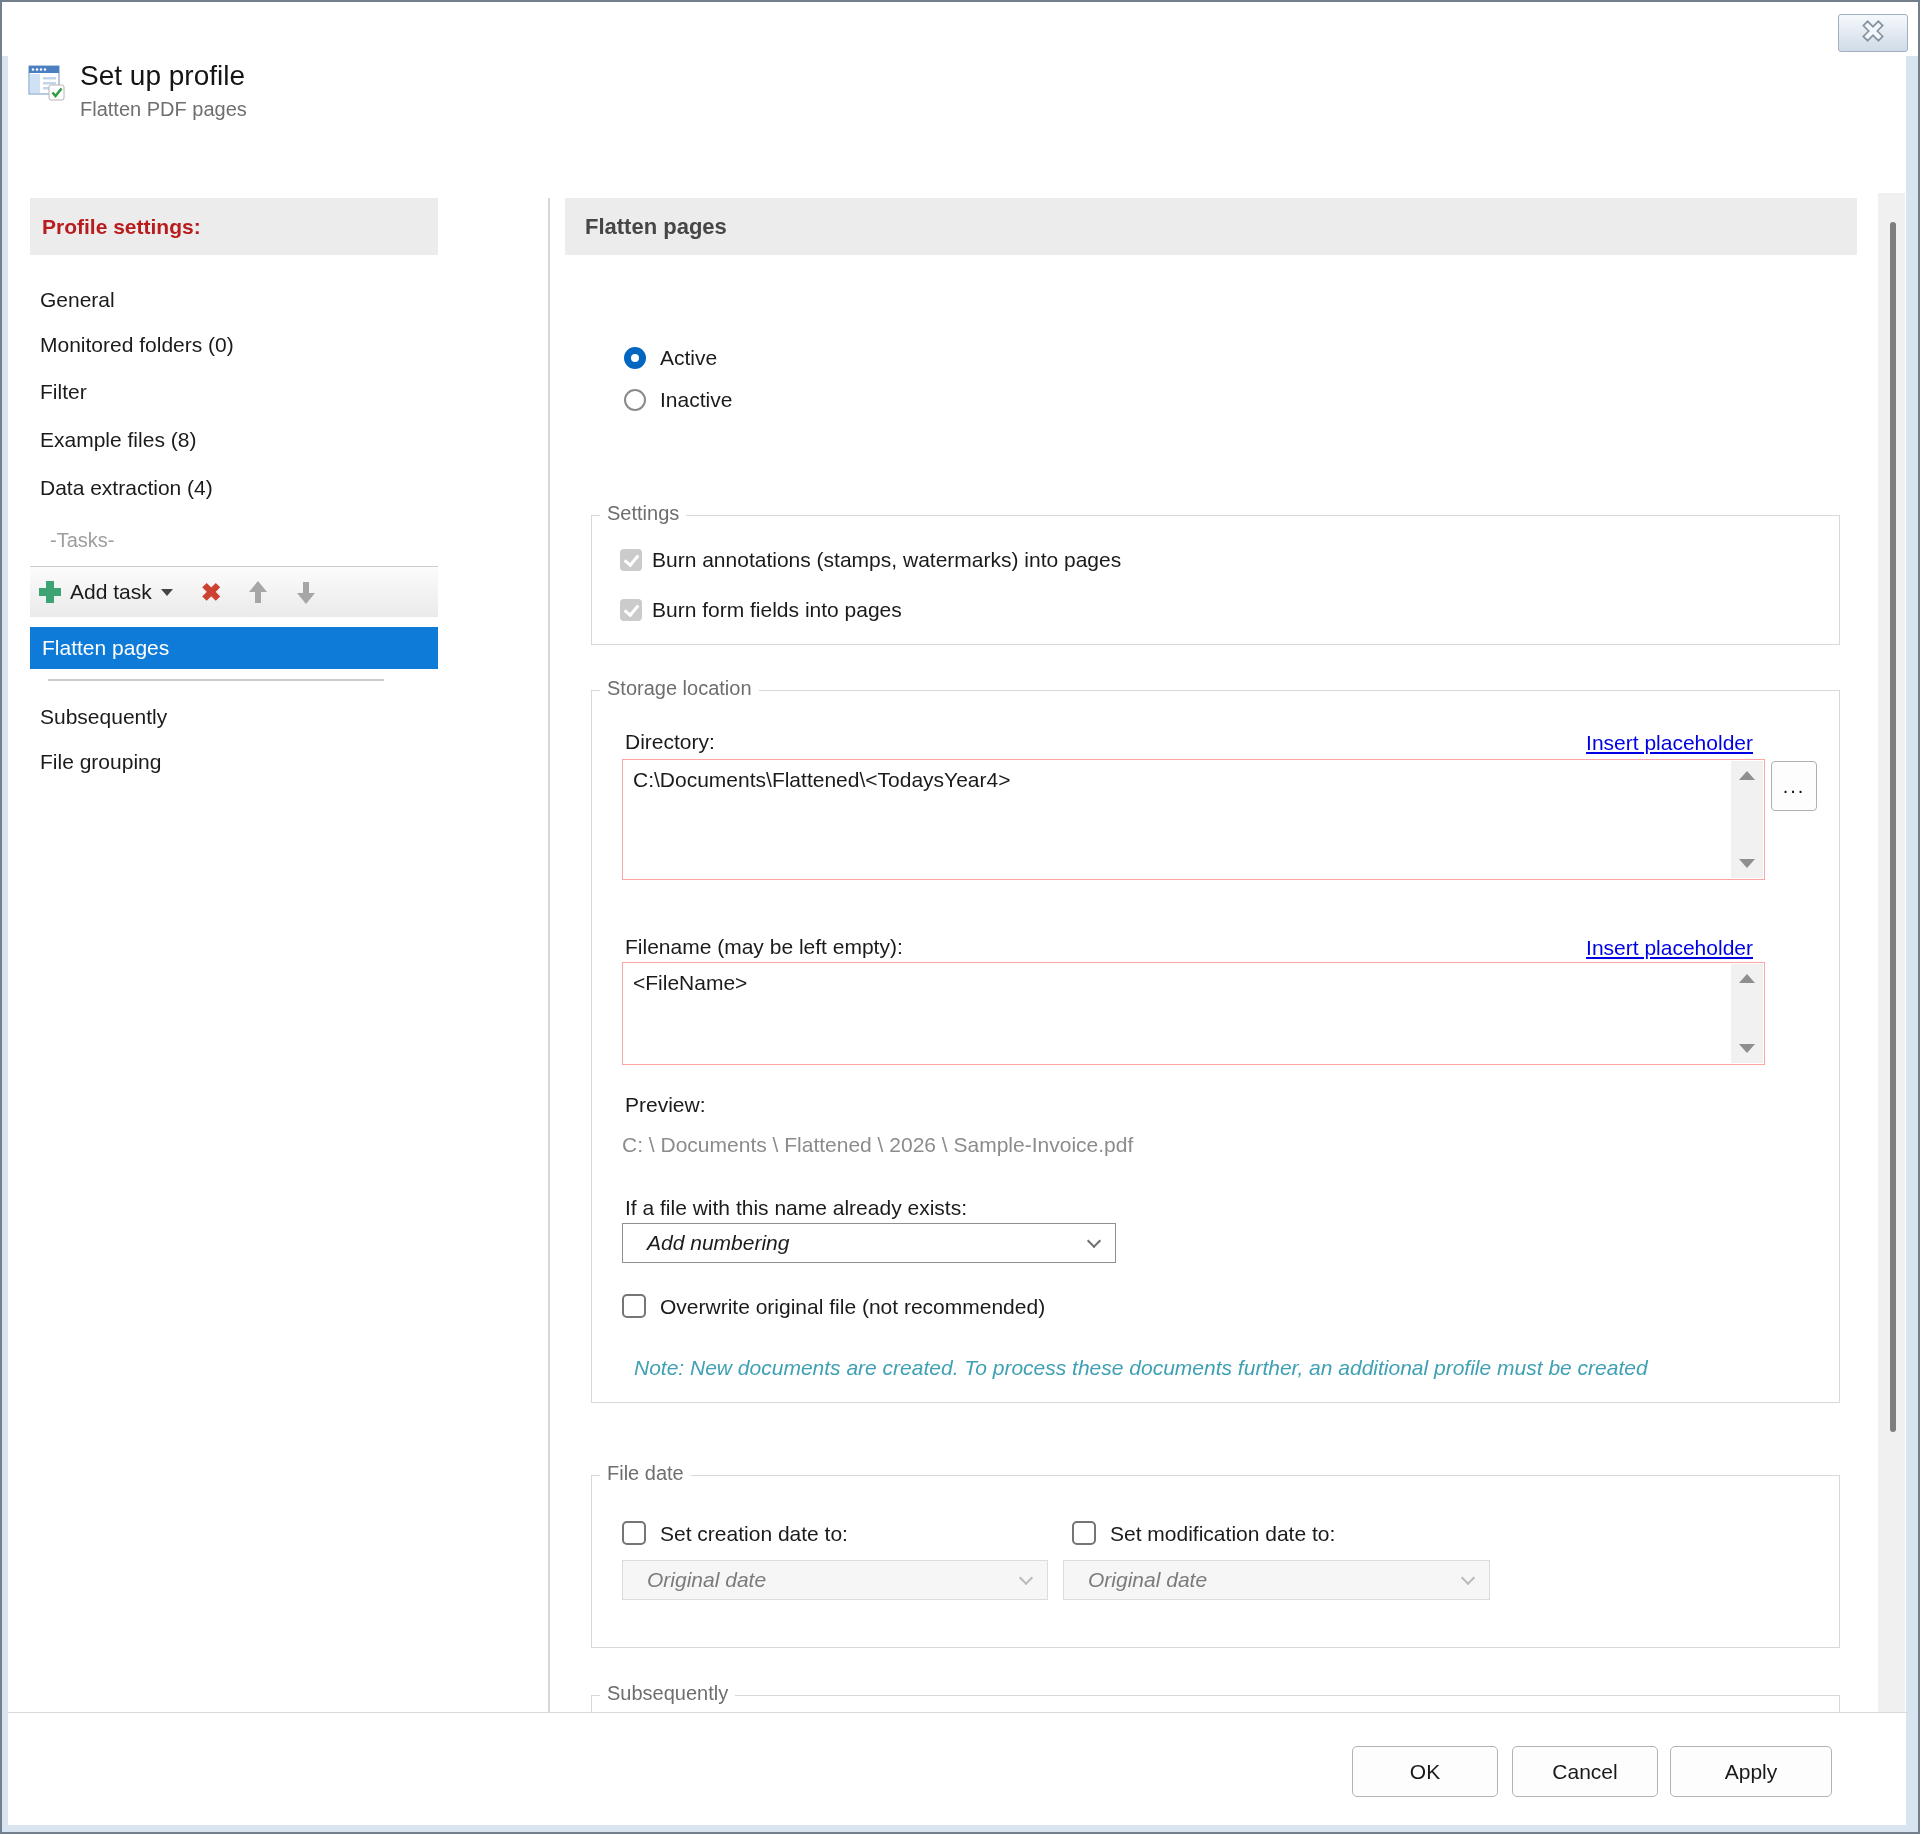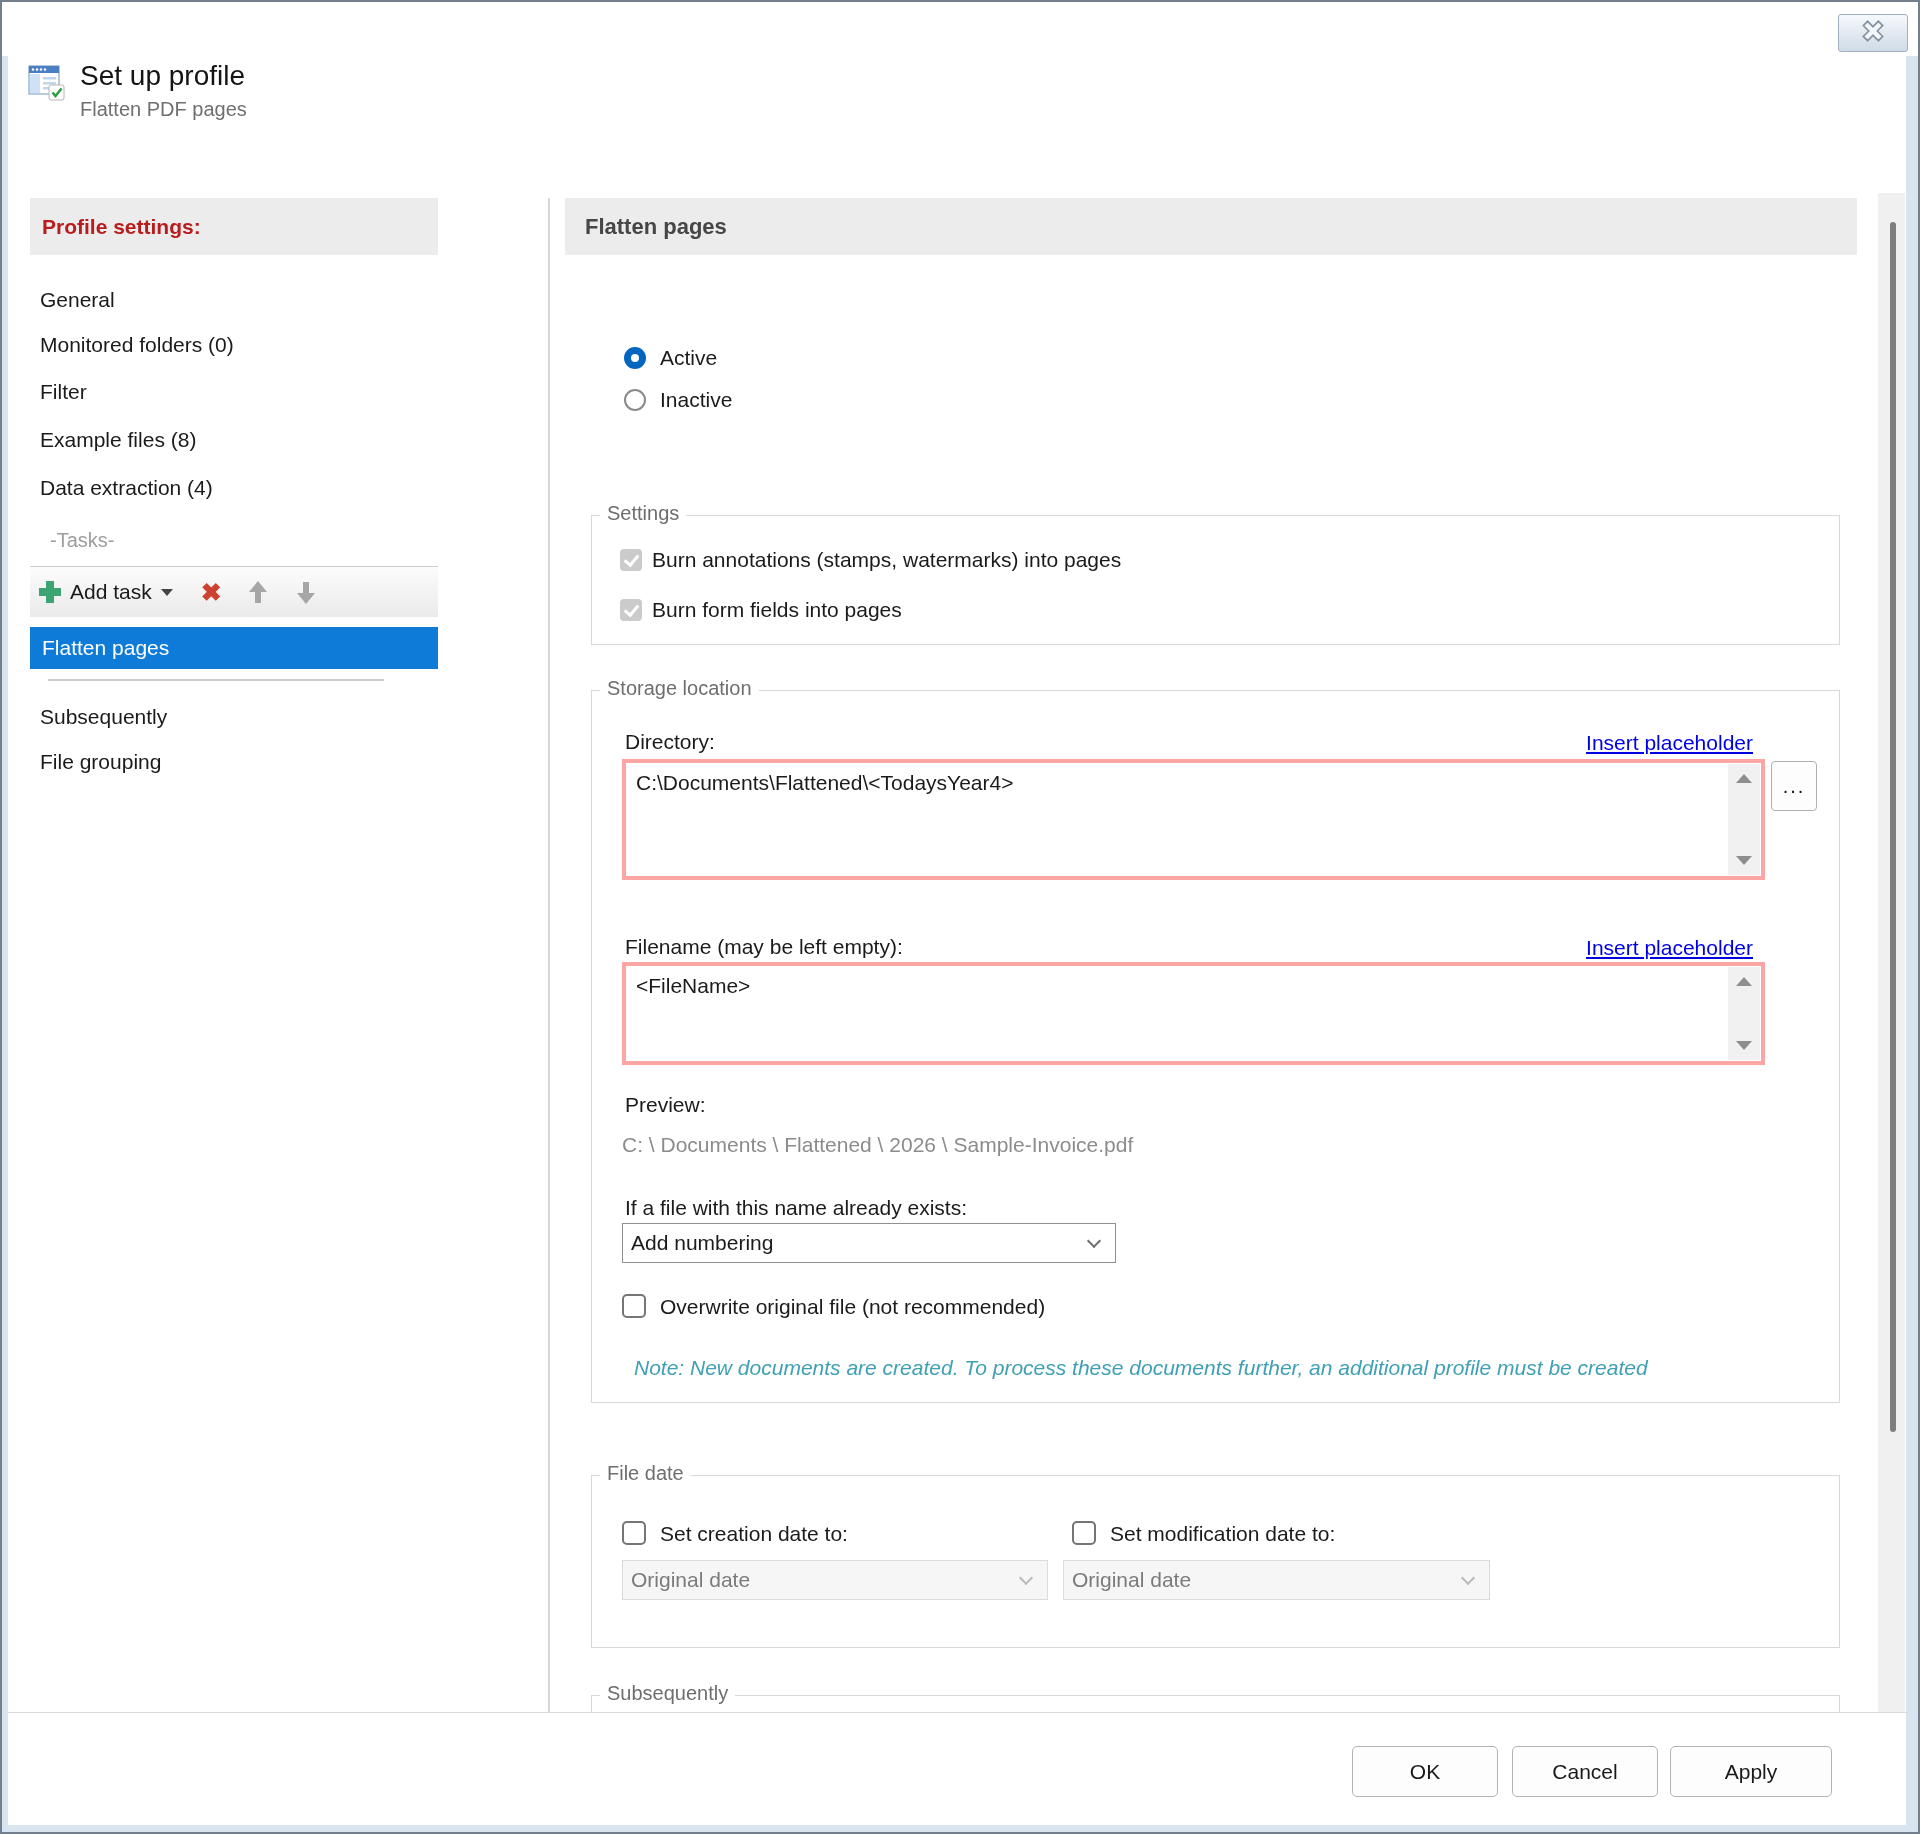--- a/index.html
+++ b/index.html
@@ -59,31 +59,31 @@
   .lbl{position:absolute;font-size:21px;color:#1b1b1b;line-height:26px;white-space:nowrap;}
   .radio{position:absolute;width:22px;height:22px;border-radius:50%;background:#fff;}
   .radio.sel{border:7px solid #0066c0;}
   .radio.unsel{border:2px solid #8a8a8a;}
   .cb{position:absolute;width:22px;height:22px;border-radius:4px;}
   .cb.checked-disabled{background:#cbcbcb;}
   .cb.checked-disabled::after{content:"";position:absolute;left:7px;top:3px;width:6px;height:11px;
     border:solid #fff;border-width:0 3px 3px 0;transform:rotate(40deg);}
   .cb.unchecked{width:24px;height:24px;background:#fff;border:2px solid #757575;border-radius:5px;}
   .link{position:absolute;font-size:21px;color:#0000e5;text-decoration:underline;white-space:nowrap;cursor:pointer;}
-  .tbox{position:absolute;background:#fff;border:4px solid #fca5a5;font-size:21px;color:#1b1b1b;
+  .tbox{position:absolute;background:#fff;border:1px solid #fca5a5;font-size:21px;color:#1b1b1b;
     padding:8px 44px 8px 10px;white-space:nowrap;overflow:hidden;}
   .ta-sb{position:absolute;top:1px;right:1px;bottom:1px;width:32px;background:#f1f1f1;}
   .tri{width:0;height:0;position:absolute;left:50%;transform:translateX(-50%);}
   .tri.up{top:10px;border-left:8px solid transparent;border-right:8px solid transparent;border-bottom:9px solid #8f8f8f;}
   .tri.down{bottom:10px;border-left:8px solid transparent;border-right:8px solid transparent;border-top:9px solid #8f8f8f;}
   .browse{position:absolute;left:1771px;top:761px;width:46px;height:50px;border:1px solid #b0b0b0;border-radius:4px;
     background:#fdfdfd;display:flex;align-items:center;justify-content:center;font-size:20px;letter-spacing:2px;color:#111;}
   .muted{color:#8c8c8c;}
   .dd{position:absolute;border:1px solid #8f8f8f;background:#fff;font-size:21px;color:#1b1b1b;
-    line-height:38px;padding-left:8px;white-space:nowrap;}
+    line-height:38px;padding-left:24px;white-space:nowrap;font-style:italic;}
   .dd .chev{position:absolute;right:16px;top:12px;width:10px;height:10px;
     border-right:2px solid #6e6e6e;border-bottom:2px solid #6e6e6e;transform:rotate(45deg);}
   .dd.disabled{background:#f6f6f6;border-color:#dcdcdc;color:#7b7b7b;}
   .dd.disabled .chev{border-color:#b9b9b9;}
   .note{position:absolute;font-size:21px;font-style:italic;color:#3fa0b4;white-space:nowrap;}
   .foot-div{position:absolute;left:8px;top:1712px;width:1900px;height:1px;background:#d9d9d9;}
   .btn{position:absolute;top:1746px;height:51px;border:1px solid #b3b3b3;border-radius:5px;background:#fdfdfd;
     font-size:21px;display:flex;align-items:center;justify-content:center;color:#1a1a1a;cursor:default;}
 </style>
 </head>

